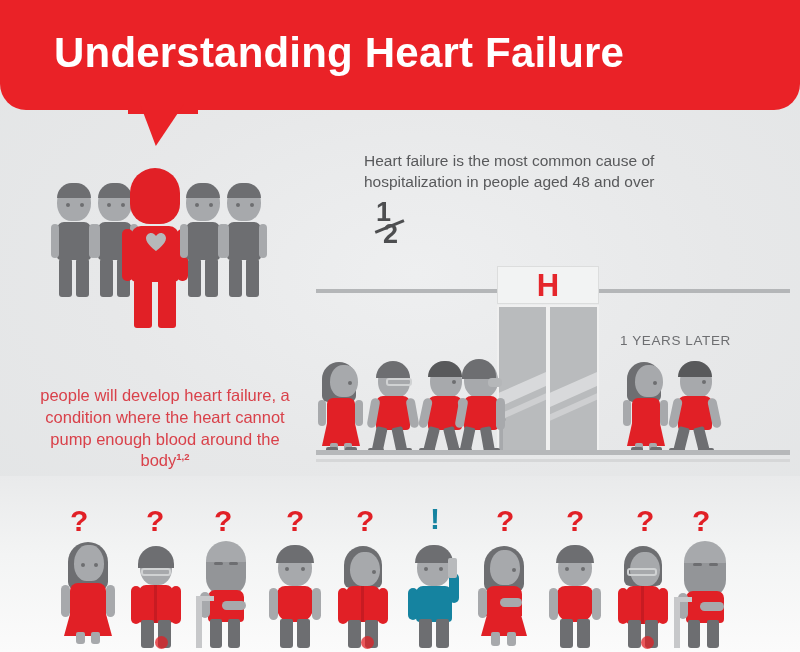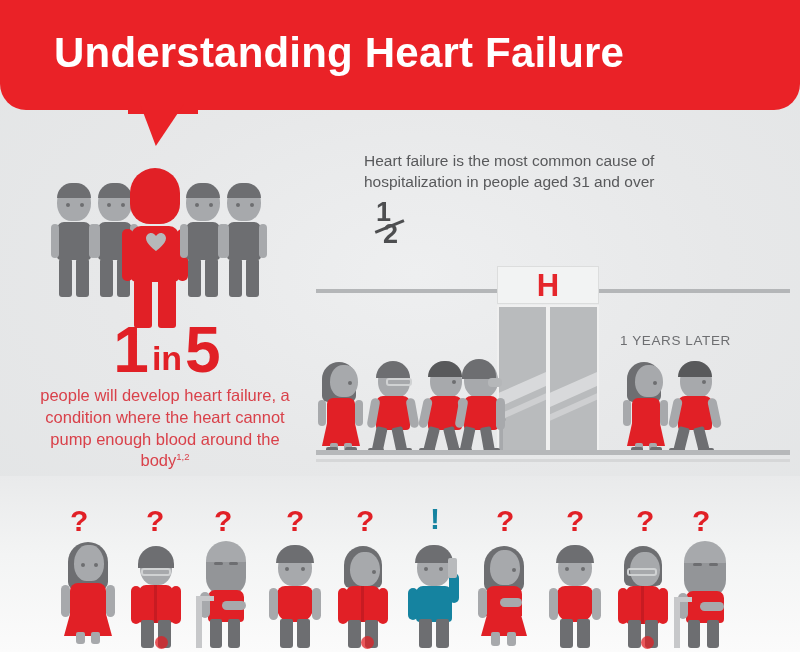--- a/index.html
+++ b/index.html
@@ -77,21 +77,21 @@
   .stat-big .in { font-size: 34px; padding: 0 3px; }
   .stat-caption {
     position: absolute;
     left: 34px; top: 385px;
     width: 262px;
     text-align: center;
     color: #d9414a;
     font-size: 16.5px;
     line-height: 1.32;
   }
-  .stat-caption sup { font-size: 9.5px; vertical-align: super; }
+  .stat-caption sup { font-size: 9.5px; vertical-align: super; font-weight: bold; }
 
   
   .lead-text {
     position: absolute;
     left: 364px; top: 151px;
     width: 350px;
     color: #58595b;
     font-size: 15.5px;
     line-height: 1.35;
   }
@@ -261,28 +261,25 @@
       <div class="eye" style="left:236px; top:203px;"></div>
       <div class="eye" style="left:250px; top:203px;"></div>
       <div class="torso" style="left:227px; top:222px; width:34px; height:38px; background:#6d6e71;"></div>
       <div class="arm" style="left:221px; top:224px; width:8px; height:34px; background:#a7a9ac;"></div>
       <div class="arm" style="left:259px; top:224px; width:8px; height:34px; background:#a7a9ac;"></div>
       <div class="leg" style="left:229px; top:259px; width:13px; height:38px; background:#6d6e71;"></div>
       <div class="leg" style="left:246px; top:259px; width:13px; height:38px; background:#6d6e71;"></div>
     </div>
   </div>
 
-  <div class="stat-big">
-    <span class="n">1</span><span class="in">in</span><span class="n">5</span>
-  </div>
   <div class="stat-caption">
     <span>people will develop heart failure, a condition where the heart cannot pump enough blood around the body</span><sup>1,2</sup>
   </div>
 
-  <div class="lead-text">Heart failure is the most common cause of hospitalization in people aged 31 and over</div>
+  <div class="lead-text">Heart failure is the most common cause of hospitalization in people aged 48 and over</div>
 
   <div class="frac-row">
     <div class="frac">
       <span class="num">1</span>
       <span class="bar"></span>
       <span class="den">2</span>
     </div>
   </div>
 
   <div>

